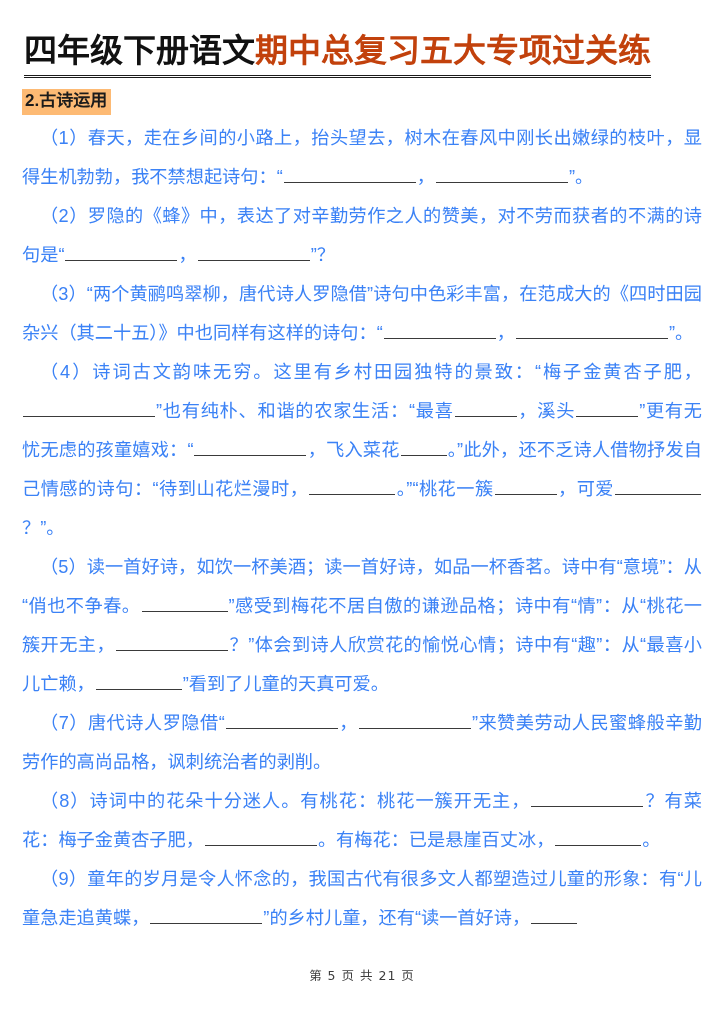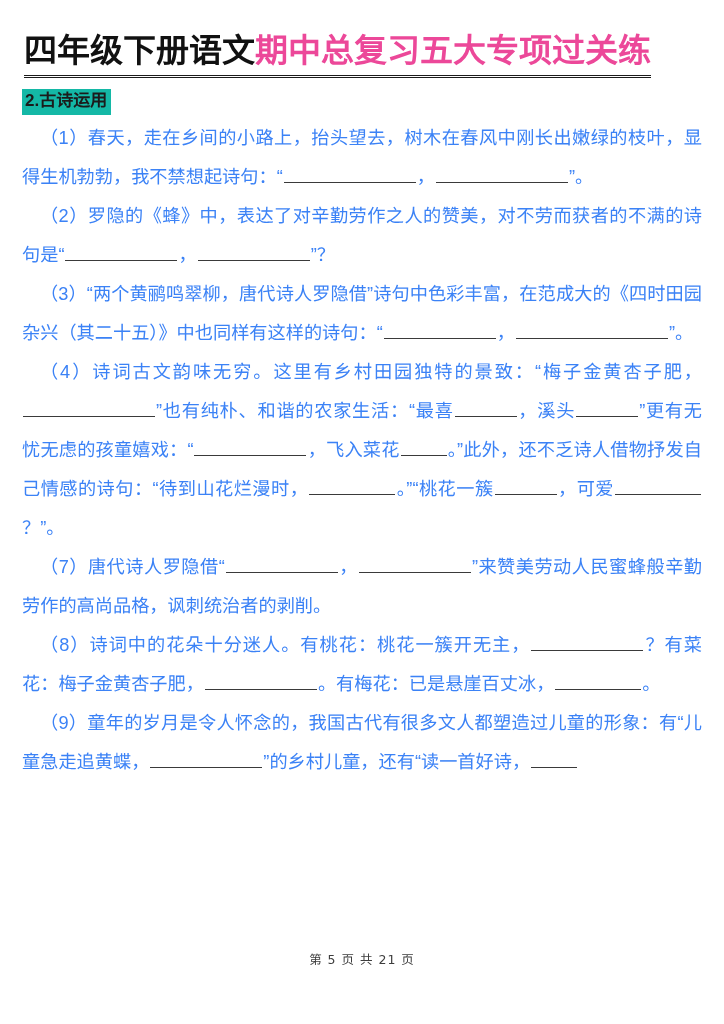--- a/index.html
+++ b/index.html
@@ -34,31 +34,31 @@
     line-height: 1.25;
     letter-spacing: 0px;
     white-space: nowrap;
     text-align: left;
     padding-bottom: 4px;
     border-bottom: 3px double #1b1b1b;
     display: inline-block;
     font-family: "DejaVu Sans", "Liberation Sans", sans-serif;
   }
   .t-black { color: #111111; }
-  .t-red   { color: #ec4899; }
+  .t-red   { color: #c2410c; }
 
   
   .section-head {
     margin: 11px 0 4px 22px;
     display: inline-block;
     font-size: 17px;
     font-weight: bold;
     line-height: 1.35;
     padding: 1px 4px 2px 3px;
-    background: #14b8a6;
+    background: #fdba74;
     color: #1b1b1b;
   }
 
   
   .content {
     padding: 0 22px 0 22px;
   }
   .q {
     font-size: 18.2px;
     line-height: 39px;
@@ -84,21 +84,21 @@
   .bl-m  { width: 86px; }
   .bl-l  { width: 112px; }
   .bl-xl { width: 132px; }
   .bl-xxl{ width: 152px; }
 
   
   .footer {
     position: absolute;
     left: 0;
     right: 0;
-    bottom: 56px;
+    bottom: 40px;
     text-align: center;
     font-size: 12.5px;
     color: #3d3d3d;
     letter-spacing: 1px;
     font-family: "DejaVu Sans", "Liberation Sans", sans-serif;
   }
 </style>
 </head>
 <body>
 
@@ -117,20 +117,21 @@
   <div class="content">
 
     <p class="q"><span>（1）</span><span>春天，走在乡间的小路上，抬头望去，树木在春风中刚长出嫩绿的枝叶，显得生机勃勃，我不禁想起诗句：“</span><span class="bl bl-xl"></span><span>，</span><span class="bl bl-xl"></span><span>”。</span></p>
 
     <p class="q"><span>（2）</span><span>罗隐的《蜂》中，表达了对辛勤劳作之人的赞美，对不劳而获者的不满的诗句是“</span><span class="bl bl-l"></span><span>，</span><span class="bl bl-l"></span><span>”？</span></p>
 
     <p class="q"><span>（3）</span><span>“两个黄鹂鸣翠柳，唐代诗人罗隐借”诗句中色彩丰富，在范成大的《四时田园杂兴（其二十五）》中也同样有这样的诗句：“</span><span class="bl bl-l"></span><span>，</span><span class="bl bl-xxl"></span><span>”。</span></p>
 
     <p class="q"><span>（4）</span><span>诗词古文韵味无穷。这里有乡村田园独特的景致：“梅子金黄杏子肥，</span><span class="bl bl-xl"></span><span>”也有纯朴、和谐的农家生活：“最喜</span><span class="bl bl-s"></span><span>，溪头</span><span class="bl bl-s"></span><span>”更有无忧无虑的孩童嬉戏：“</span><span class="bl bl-l"></span><span>，飞入菜花</span><span class="bl bl-xs"></span><span>。”此外，还不乏诗人借物抒发自己情感的诗句：“待到山花烂漫时，</span><span class="bl bl-m"></span><span>。”“桃花一簇</span><span class="bl bl-s"></span><span>，可爱</span><span class="bl bl-m"></span><span>？”。</span></p>
 
+    <p class="q"><span>（5）</span><span>读一首好诗，如饮一杯美酒；读一首好诗，如品一杯香茗。诗中有“意境”：从“俏也不争春。</span><span class="bl bl-m"></span><span>”感受到梅花不居自傲的谦逊品格；诗中有“情”：从“桃花一簇开无主，</span><span class="bl bl-l"></span><span>？”体会到诗人欣赏花的愉悦心情；诗中有“趣”：从“最喜小儿亡赖，</span><span class="bl bl-m"></span><span>”看到了儿童的天真可爱。</span></p>
 
 
     <p class="q"><span>（7）</span><span>唐代诗人罗隐借“</span><span class="bl bl-l"></span><span>，</span><span class="bl bl-l"></span><span>”来赞美劳动人民蜜蜂般辛勤劳作的高尚品格，讽刺统治者的剥削。</span></p>
 
     <p class="q"><span>（8）</span><span>诗词中的花朵十分迷人。有桃花：桃花一簇开无主，</span><span class="bl bl-l"></span><span>？有菜花：梅子金黄杏子肥，</span><span class="bl bl-l"></span><span>。有梅花：已是悬崖百丈冰，</span><span class="bl bl-m"></span><span>。</span></p>
 
     <p class="q"><span>（9）</span><span>童年的岁月是令人怀念的，我国古代有很多文人都塑造过儿童的形象：有“儿童急走追黄蝶，</span><span class="bl bl-l"></span><span>”的乡村儿童，还有“读一首好诗，</span><span class="bl bl-xs"></span></p>
 
   </div>
 

